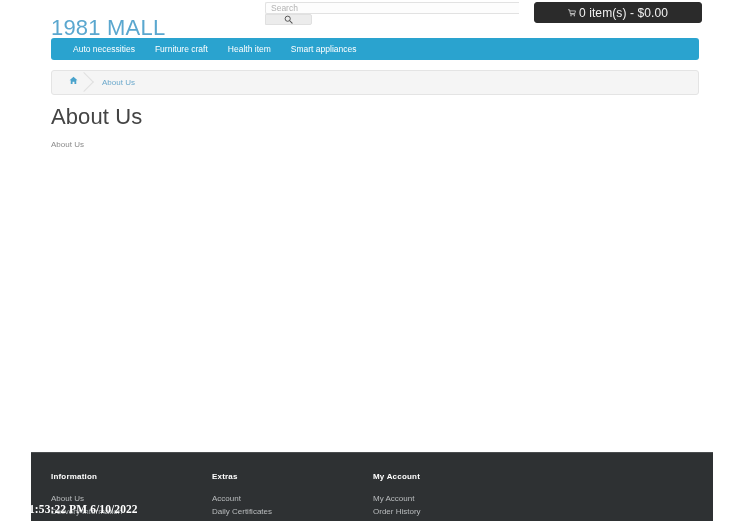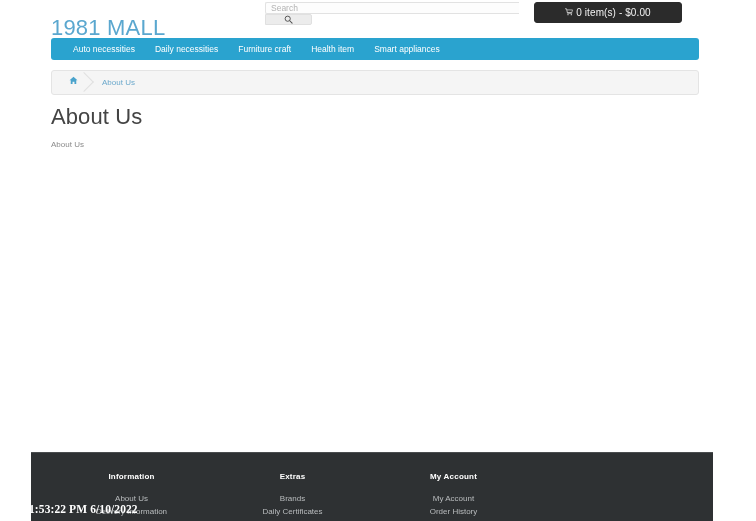--- a/index.html
+++ b/index.html
@@ -87,27 +87,27 @@
     justify-content: center;
     cursor: pointer;
     padding: 0;
   }
   .search-btn svg { display: block; }
 
   .cart-btn {
     position: absolute;
     left: 503px;
     top: 2px;
-    width: 148px;
+    width: 168px;
     height: 21px;
     background: #2b2b2b;
     border: 1px solid #2b2b2b;
     border-radius: 3px;
     color: #f2f2f2;
-    font-size: 10px;
+    font-size: 12px;
     display: flex;
     align-items: center;
     justify-content: center;
     gap: 3px;
     cursor: pointer;
     box-sizing: border-box;
   }
   .cart-btn .cart-ico { display: block; }
   .cart-label { white-space: nowrap; letter-spacing: 0.1px; }
 
@@ -202,21 +202,21 @@
     border-top: 1px solid #4a4d4f;
     overflow: hidden;
   }
   .footer-inner {
     position: absolute;
     left: 20px;
     top: 19px;
     width: 645px;
     display: flex;
   }
-  .fcol { flex: 0 0 161px; text-align: center; }
+  .fcol { flex: 0 0 161px; }
   .fcol-title {
     color: #ffffff;
     font-size: 8px;
     font-weight: bold;
     margin-bottom: 11px;
     letter-spacing: 0.2px;
   }
   .flink {
     display: block;
     color: #b9bcbe;
@@ -271,21 +271,20 @@
           <circle cx="6" cy="13.4" r="1.2" fill="#f0f0f0"></circle>
           <circle cx="12.6" cy="13.4" r="1.2" fill="#f0f0f0"></circle>
         </svg>
       </span>
       <span class="cart-label">0 item(s) - $0.00</span>
     </div>
   </div>
 
   <div class="navbar">
     <div class="nav-item">Auto necessities</div>
-    <div class="nav-item">Daily necessities</div>
     <div class="nav-item">Furniture craft</div>
     <div class="nav-item">Health item</div>
     <div class="nav-item">Smart appliances</div>
   </div>
 
   <div class="breadcrumb">
     <div class="crumb sep">
       <span>
         <svg width="9" height="9" viewBox="0 0 16 16">
           <path d="M8 1.2 L15 7.6 H12.9 V14.4 H9.7 V10.2 H6.3 V14.4 H3.1 V7.6 H1 Z" fill="#4aa3cc"></path>
@@ -305,21 +304,21 @@
 
       <div class="fcol">
         <div class="fcol-title">Information</div>
         <a class="flink">About Us</a>
         <a class="flink">Delivery Information</a>
       </div>
 
 
       <div class="fcol">
         <div class="fcol-title">Extras</div>
-        <a class="flink">Brands</a>
+        <a class="flink">Account</a>
         <a class="flink">Daily Certificates</a>
       </div>
 
       <div class="fcol">
         <div class="fcol-title">My Account</div>
         <a class="flink">My Account</a>
         <a class="flink">Order History</a>
       </div>
 
     </div>

